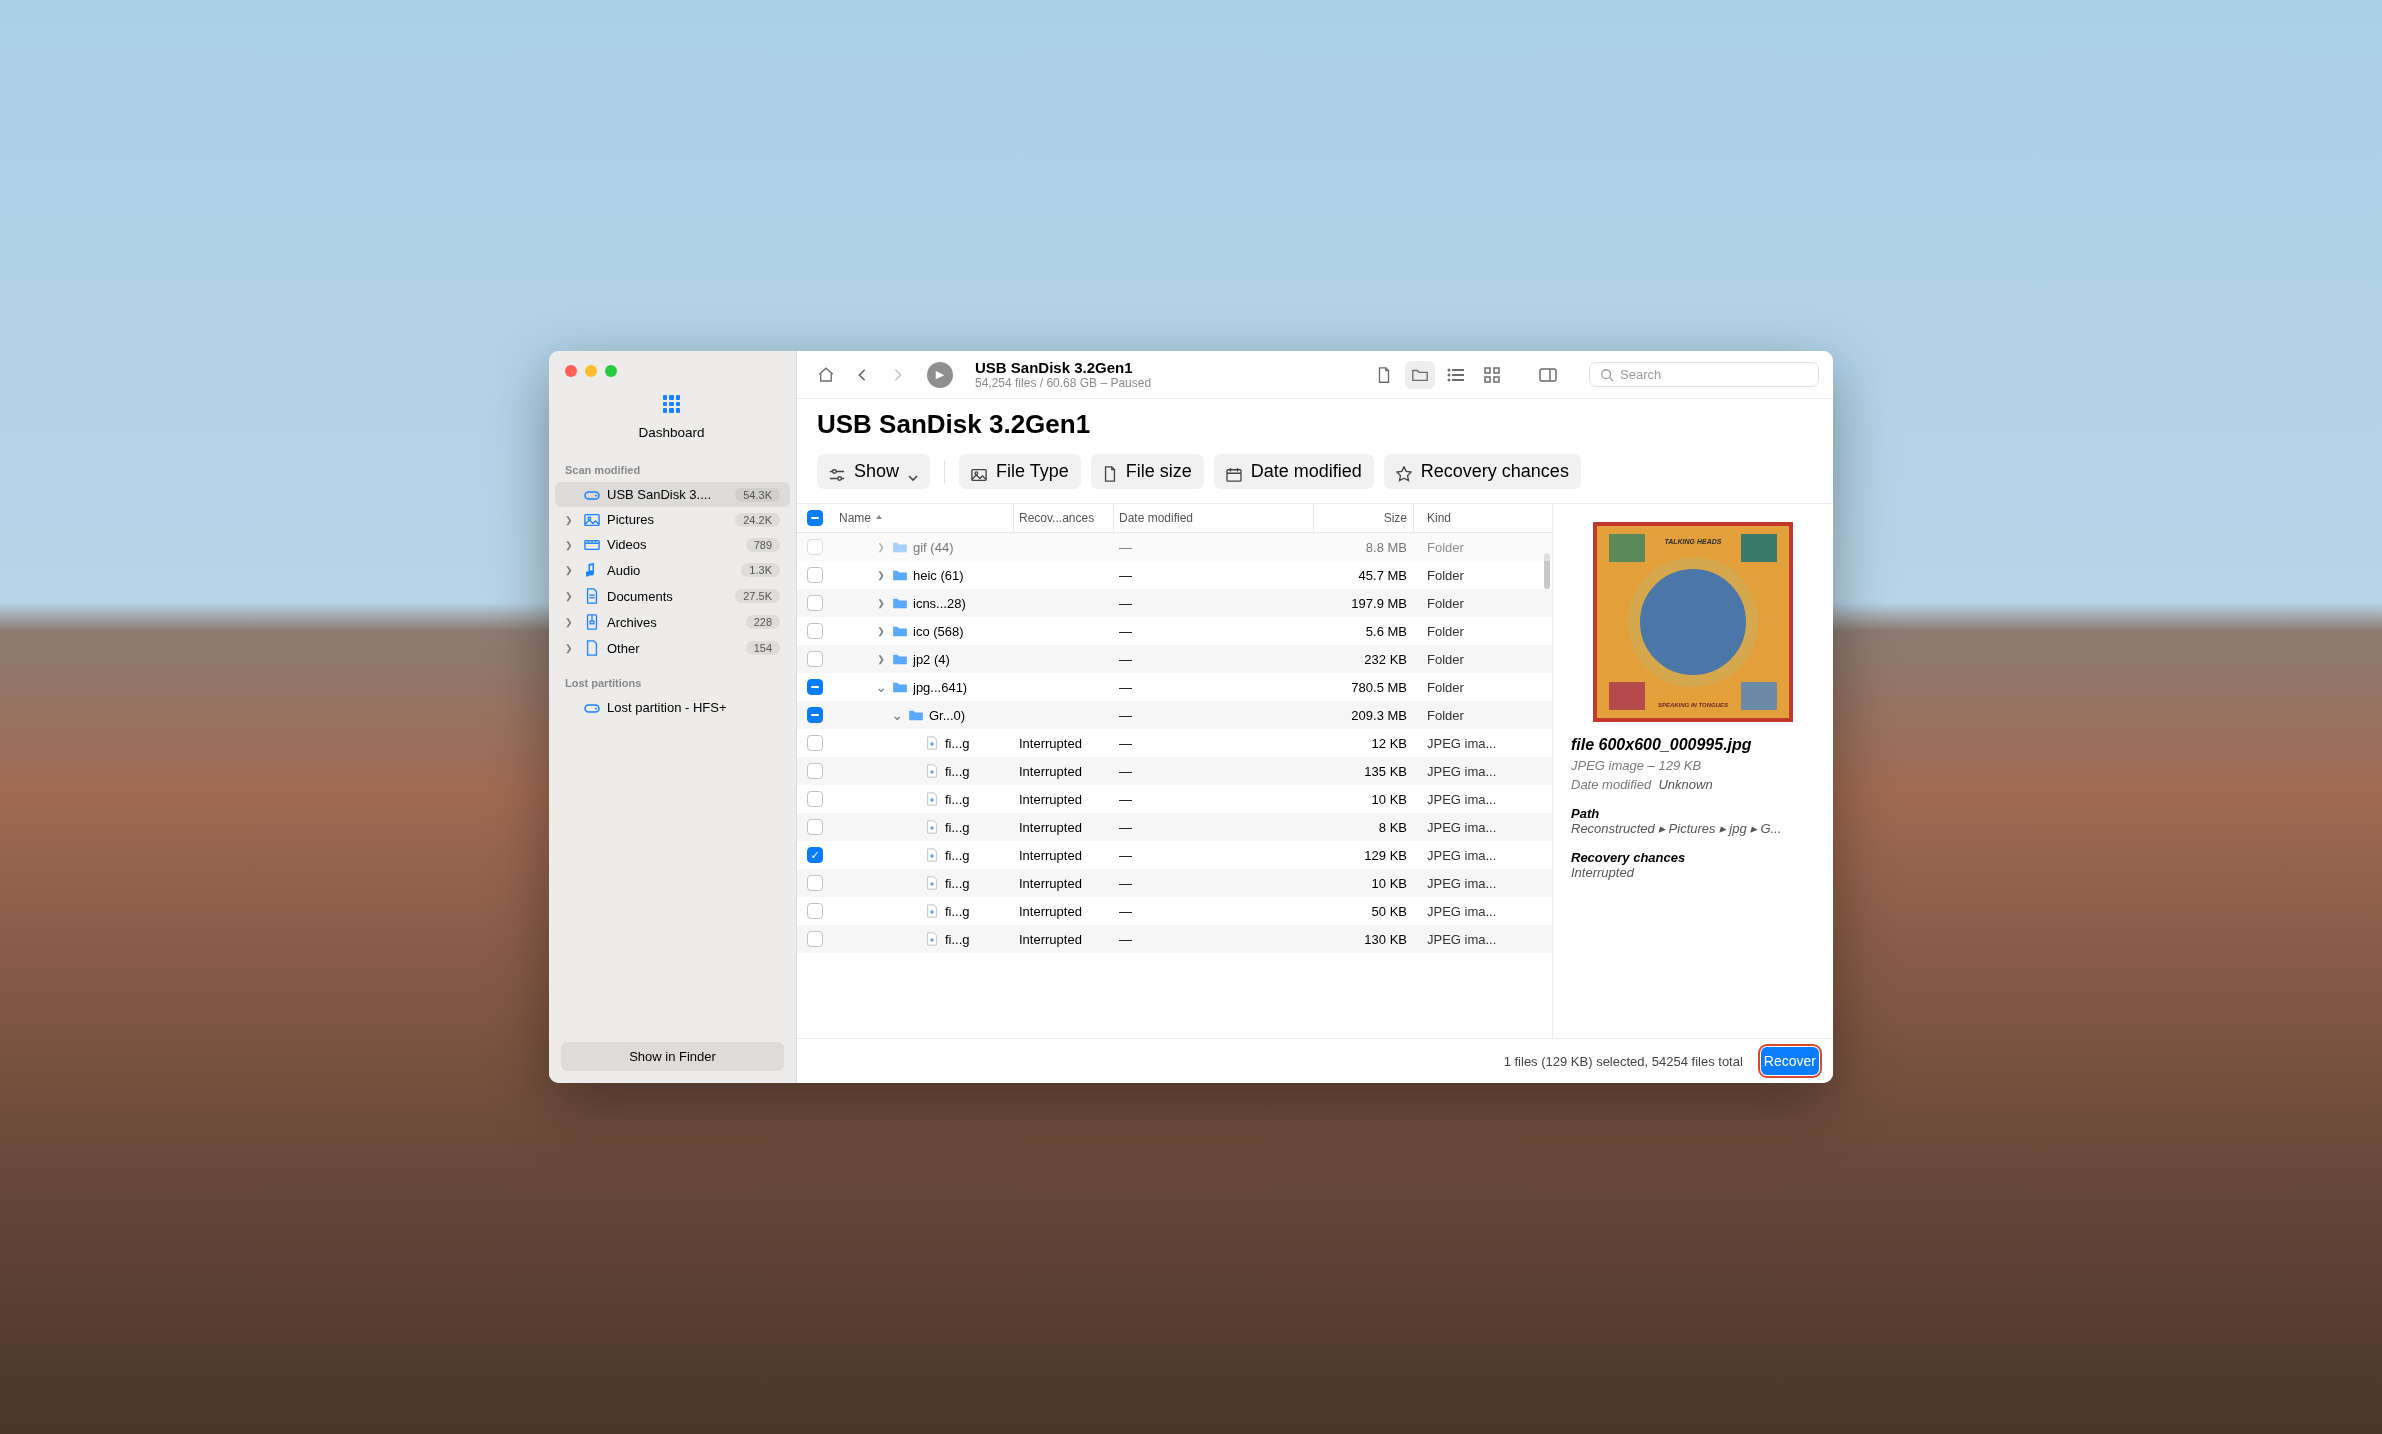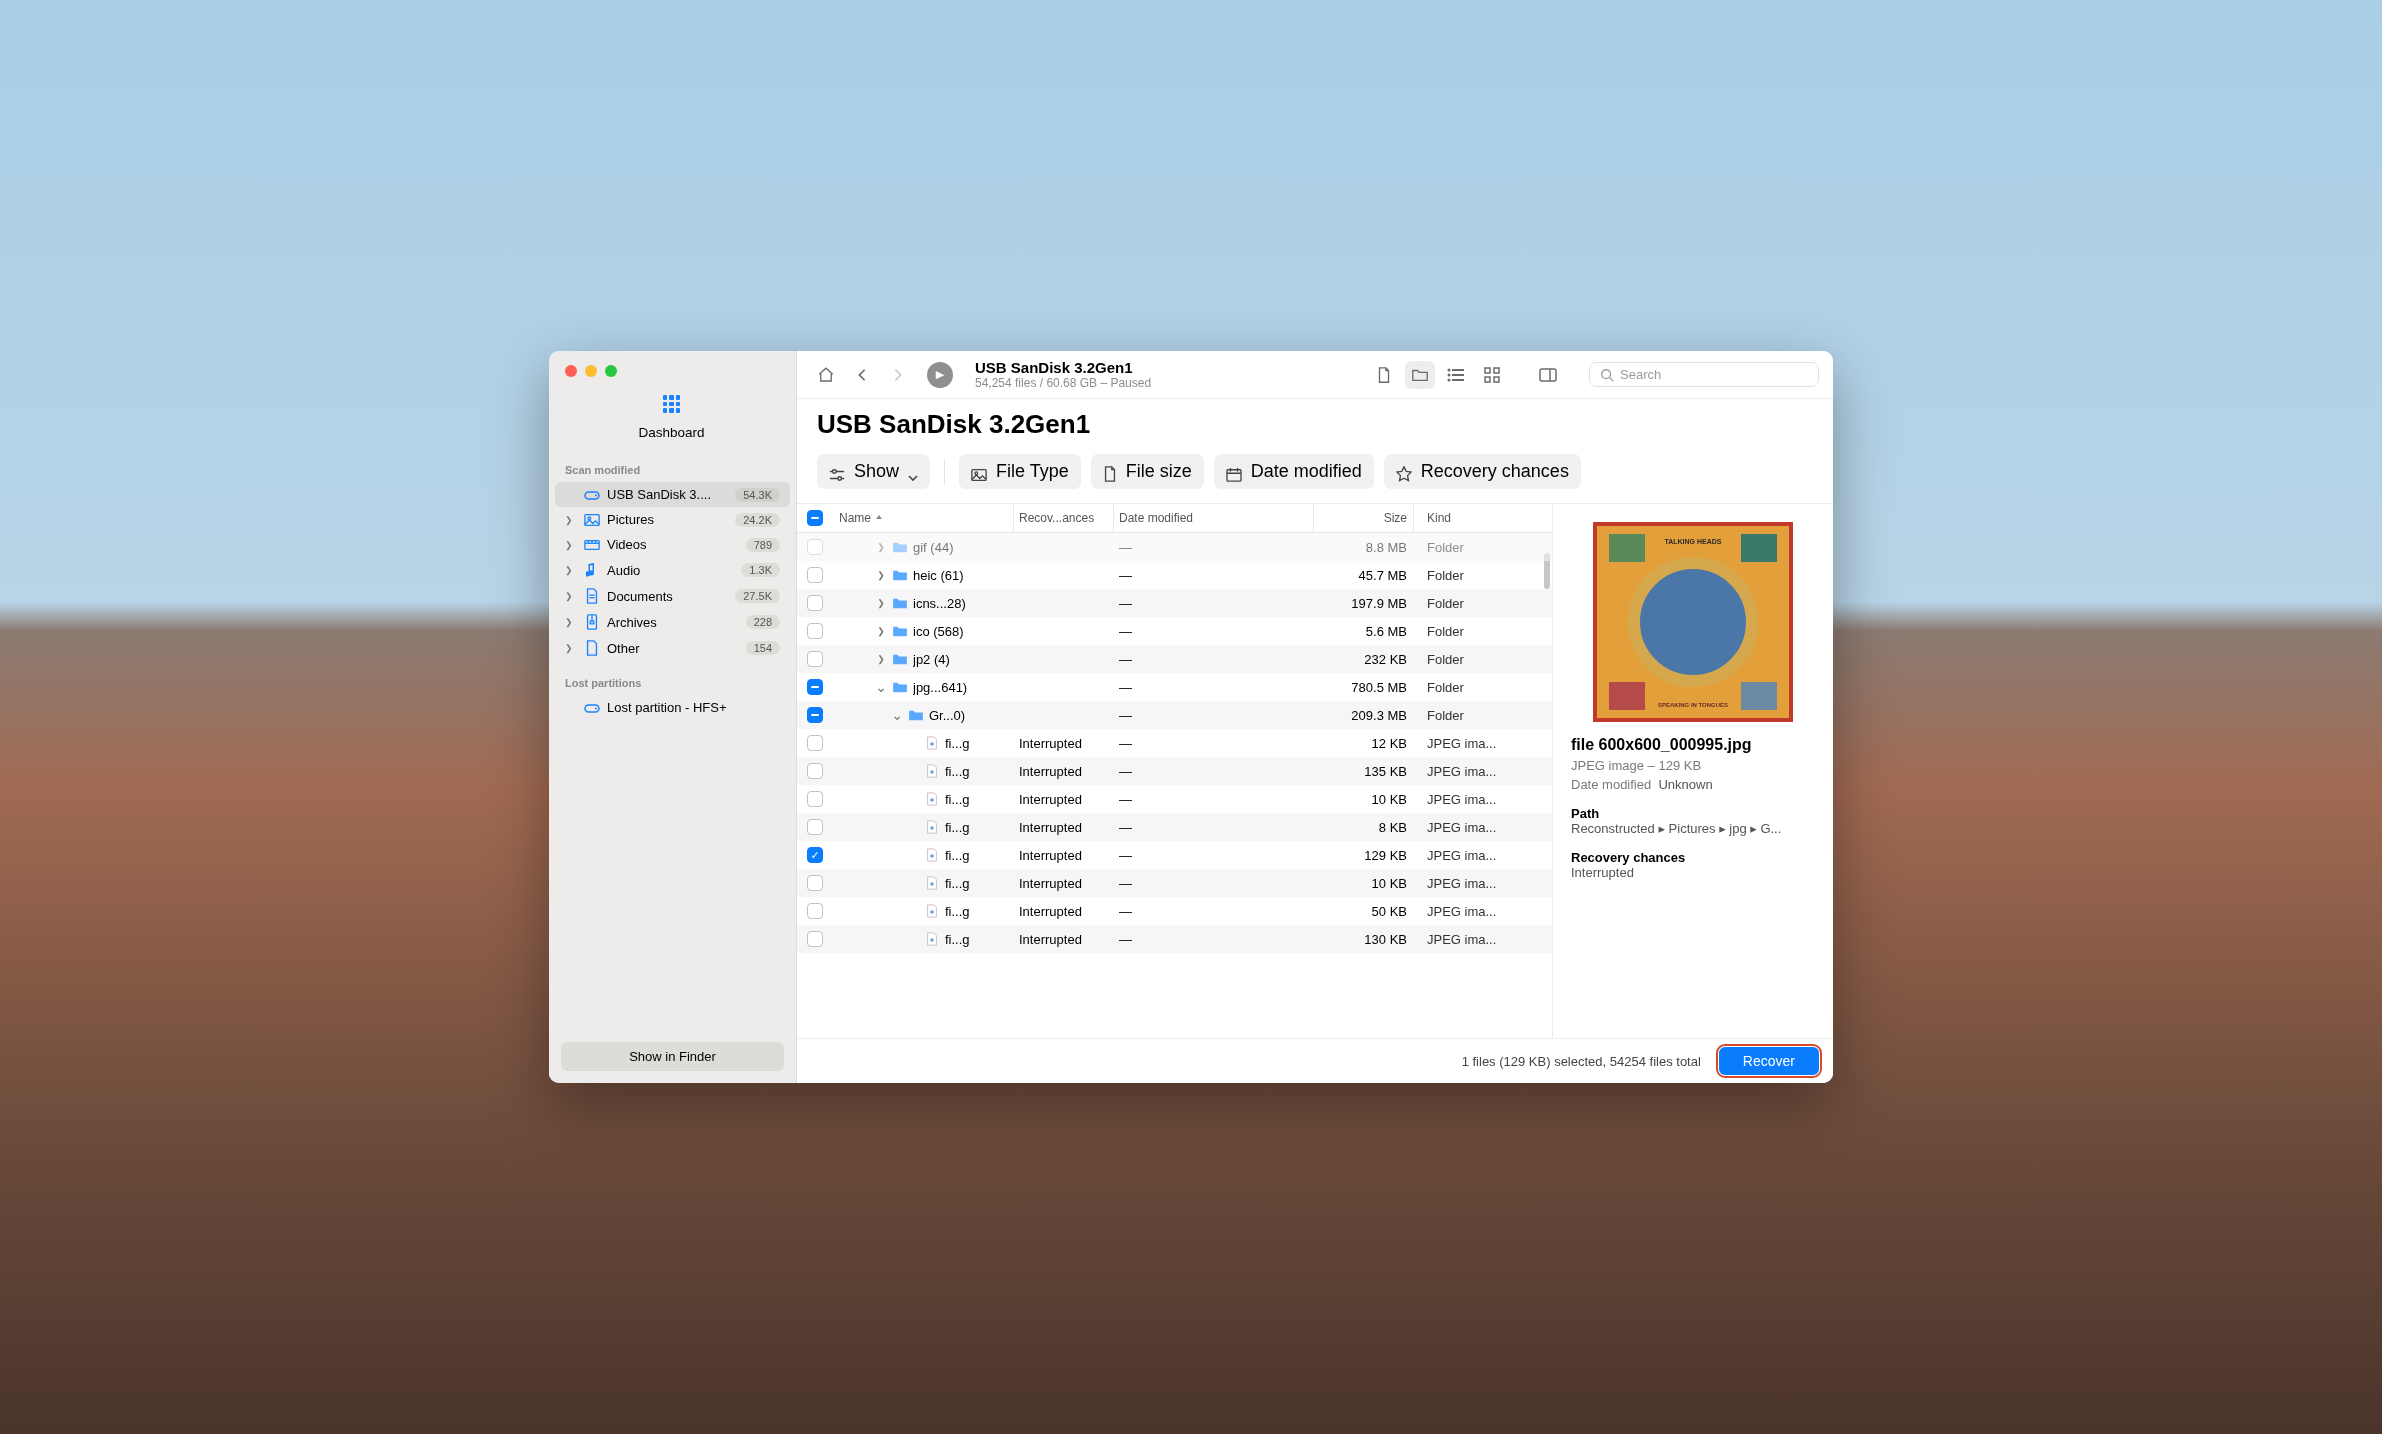--- a/index.html
+++ b/index.html
@@ -183,20 +183,21 @@
 
   .scroll-ind {
     position: absolute; right: 2px; top: 20px;
     width: 6px; height: 36px; background: #c8c8c8; border-radius: 3px;
   }
 
   
   .details {
     width: 280px; padding: 18px 18px 10px 18px; display:flex; flex-direction:column;
     overflow: hidden;
+    font-style: italic;
   }
   .thumb {
     width: 200px; height: 200px; margin: 0 auto 14px auto;
     background: #e3a03a; border: 4px solid #c0392b;
     position: relative;
   }
   .thumb .disc {
     position:absolute; left:50%; top:50%; transform:translate(-50%,-50%);
     width: 130px; height:130px; border-radius:50%;
     background: #4a76a8; border: 12px solid #d6a84e;
@@ -218,21 +219,21 @@
 
   
   .footer {
     border-top: 1px solid #ececec;
     display:flex; align-items:center; justify-content:flex-end;
     padding: 8px 14px; gap: 18px;
     font-size: 13px; color: #444;
   }
   .recover-btn {
     background: #0a7dff; color:#fff; border:none; border-radius:6px;
-    padding: 6px 24px; font-size:14px;
+    padding: 6px 3px; font-size:14px;
     outline: 2px solid #d94a2a; outline-offset: 1px;
   }
 
   svg { display:block; }
 </style>
 </head>
 <body>
 
 <div class="window">
 

